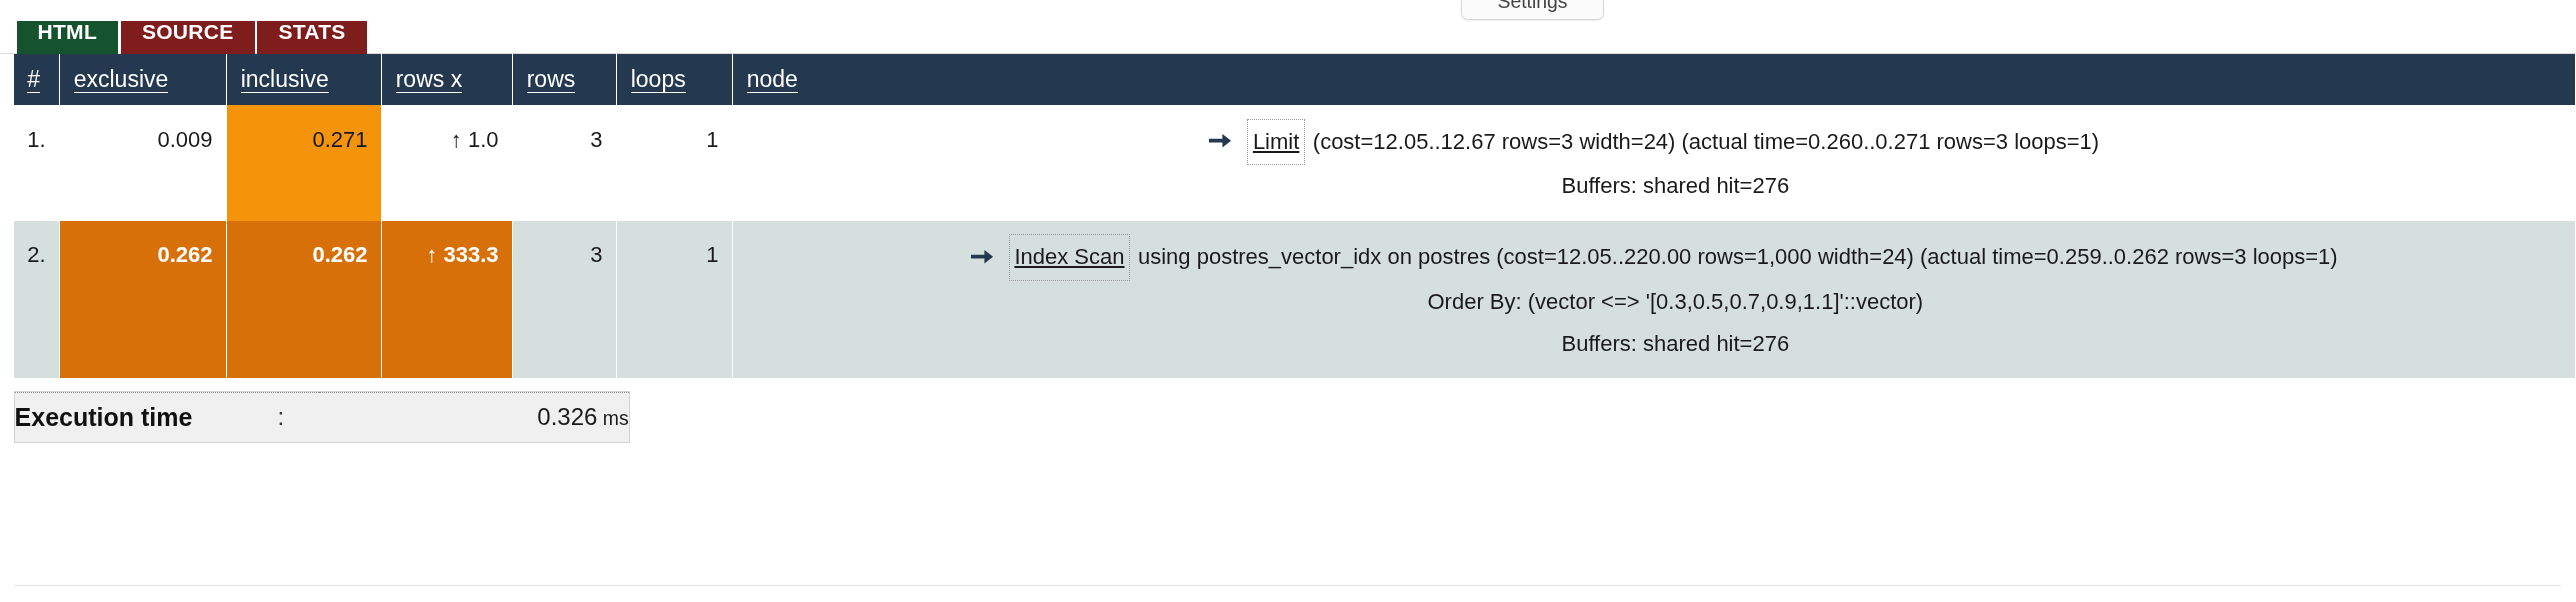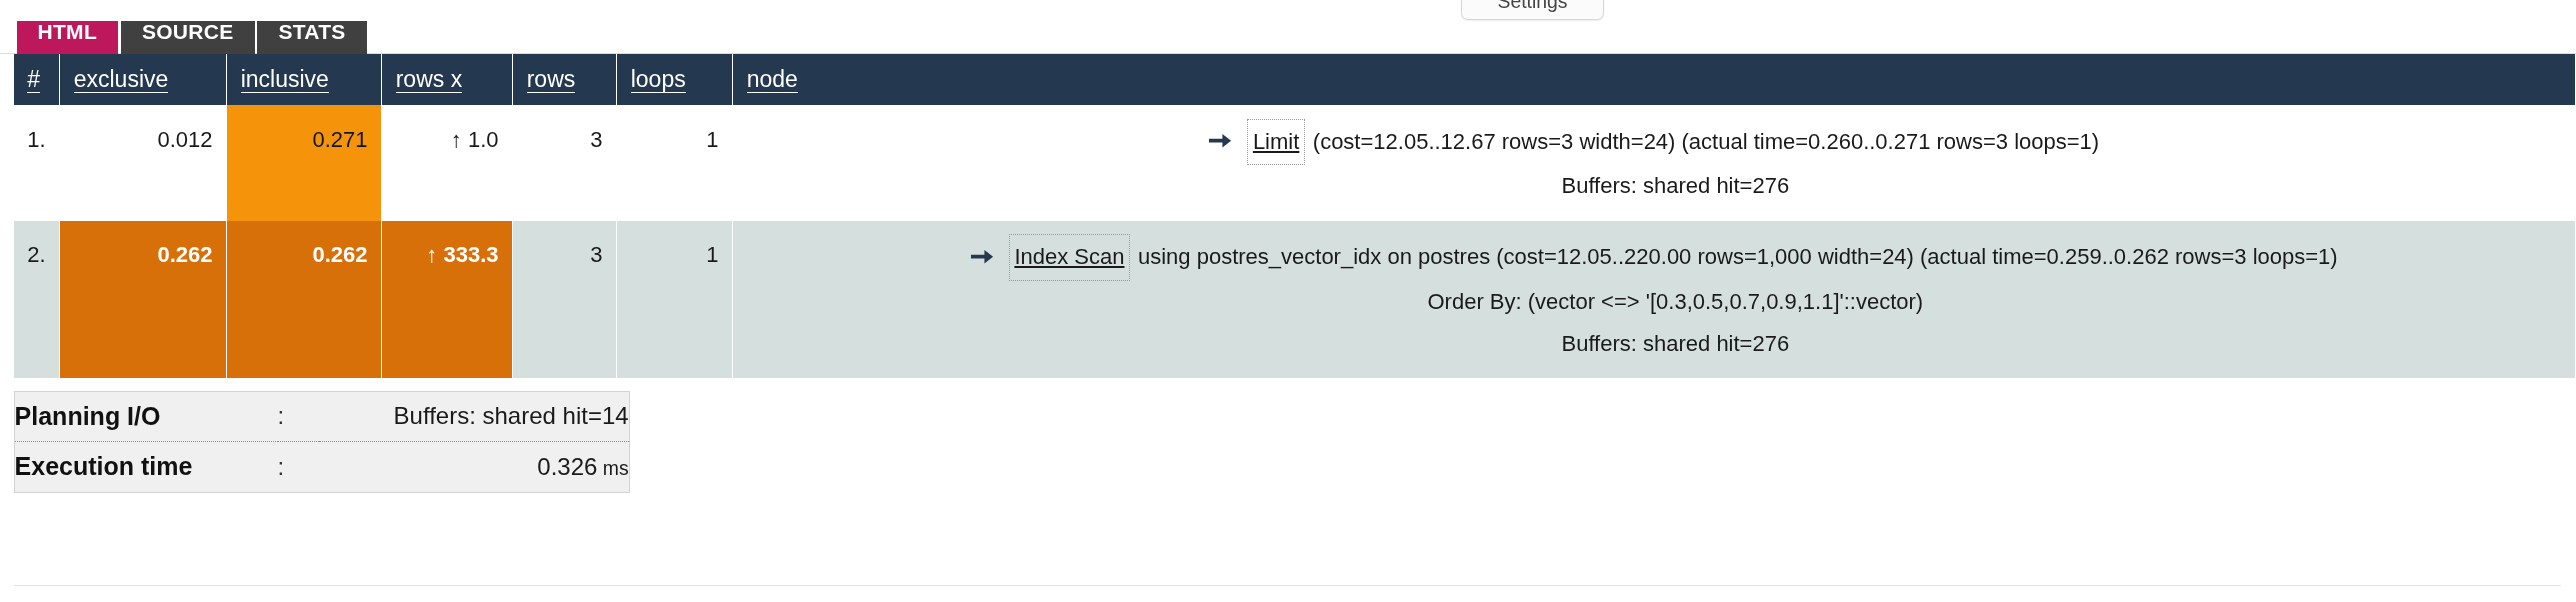--- a/index.html
+++ b/index.html
@@ -55,29 +55,29 @@
     z-index: 3;
   }
   .tab {
     height: 44px;
     line-height: 44px;
     padding: 0 21px;
     font-size: 21px;
     font-weight: bold;
     color: #ffffff;
     letter-spacing: 0.3px;
-    background: #404040;
+    background: #7f1d1d;
     border-radius: 6.8px 6.8px 0 0;
     margin-right: 2.9px;
     box-sizing: border-box;
     cursor: pointer;
     user-select: none;
   }
   .tab.active {
-    background: #be185d;
+    background: #14532d;
   }
 
   
   #plan-wrap {
     position: absolute;
     top: 53px;
     left: 0;
     width: 2576px;
     border-top: 1.9px solid #dcdcdc;
   }
@@ -224,21 +224,21 @@
         <th><span class="hdr">rows x</span></th>
         <th><span class="hdr">rows</span></th>
         <th><span class="hdr">loops</span></th>
         <th><span class="hdr">node</span></th>
       </tr>
     </thead>
     <tbody>
 
       <tr class="row-odd">
         <td class="num">1.</td>
-        <td class="metric">0.012</td>
+        <td class="metric">0.009</td>
         <td class="metric hl-orange">0.271</td>
         <td class="metric">↑ 1.0</td>
         <td class="metric">3</td>
         <td class="metric">1</td>
         <td class="node">
           <span class="node-line">
             <span class="arrow-icon">
               <svg width="25" height="19.4" viewBox="0 0 26 20" aria-hidden="true">
                 <path d="M1 8 h14 v-5 l9 7 -9 7 v-5 H1 z" fill="#24384f"></path>
               </svg>
@@ -267,25 +267,20 @@
           <span class="node-line sub">Buffers: shared hit=276</span>
         </td>
       </tr>
     </tbody>
   </table>
 </div>
 
 <div id="summary">
   <table class="summary">
     <tbody>
-      <tr>
-        <td class="s-label">Planning I/O</td>
-        <td class="s-colon">:</td>
-        <td class="s-value"><span>Buffers: shared hit=14</span><span class="unit"></span></td>
-      </tr>
       <tr class="divider">
         <td class="s-label">Execution time</td>
         <td class="s-colon">:</td>
         <td class="s-value"><span>0.326</span><span class="unit"> ms</span></td>
       </tr>
     </tbody>
   </table>
 </div>
 
 <div id="bottom-rule"></div>

